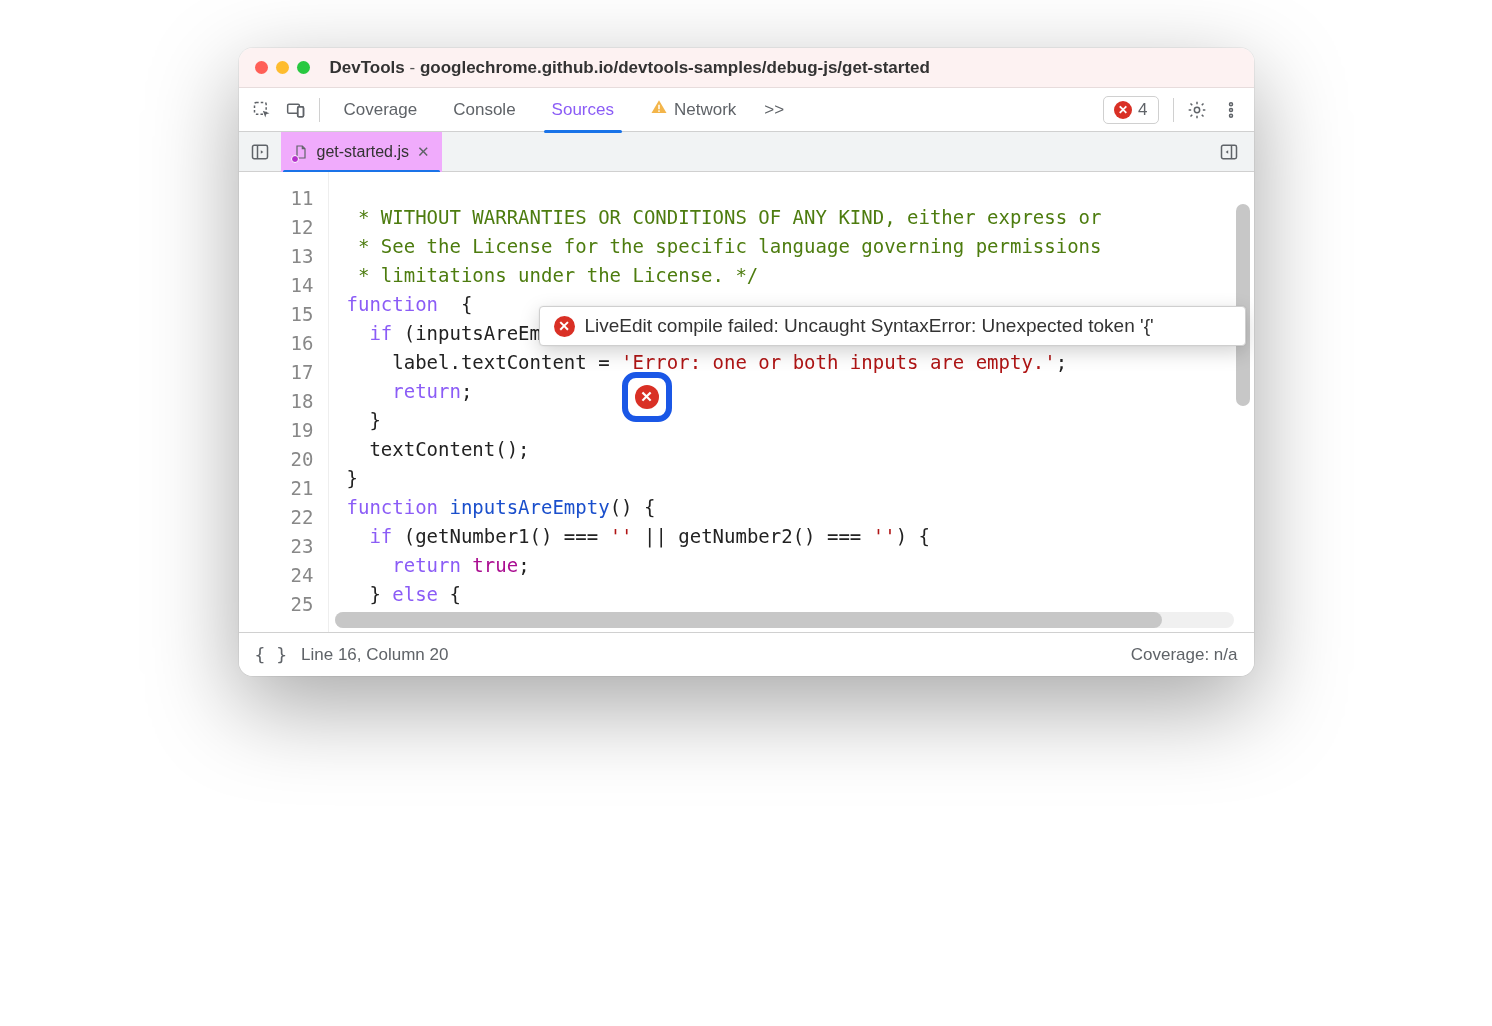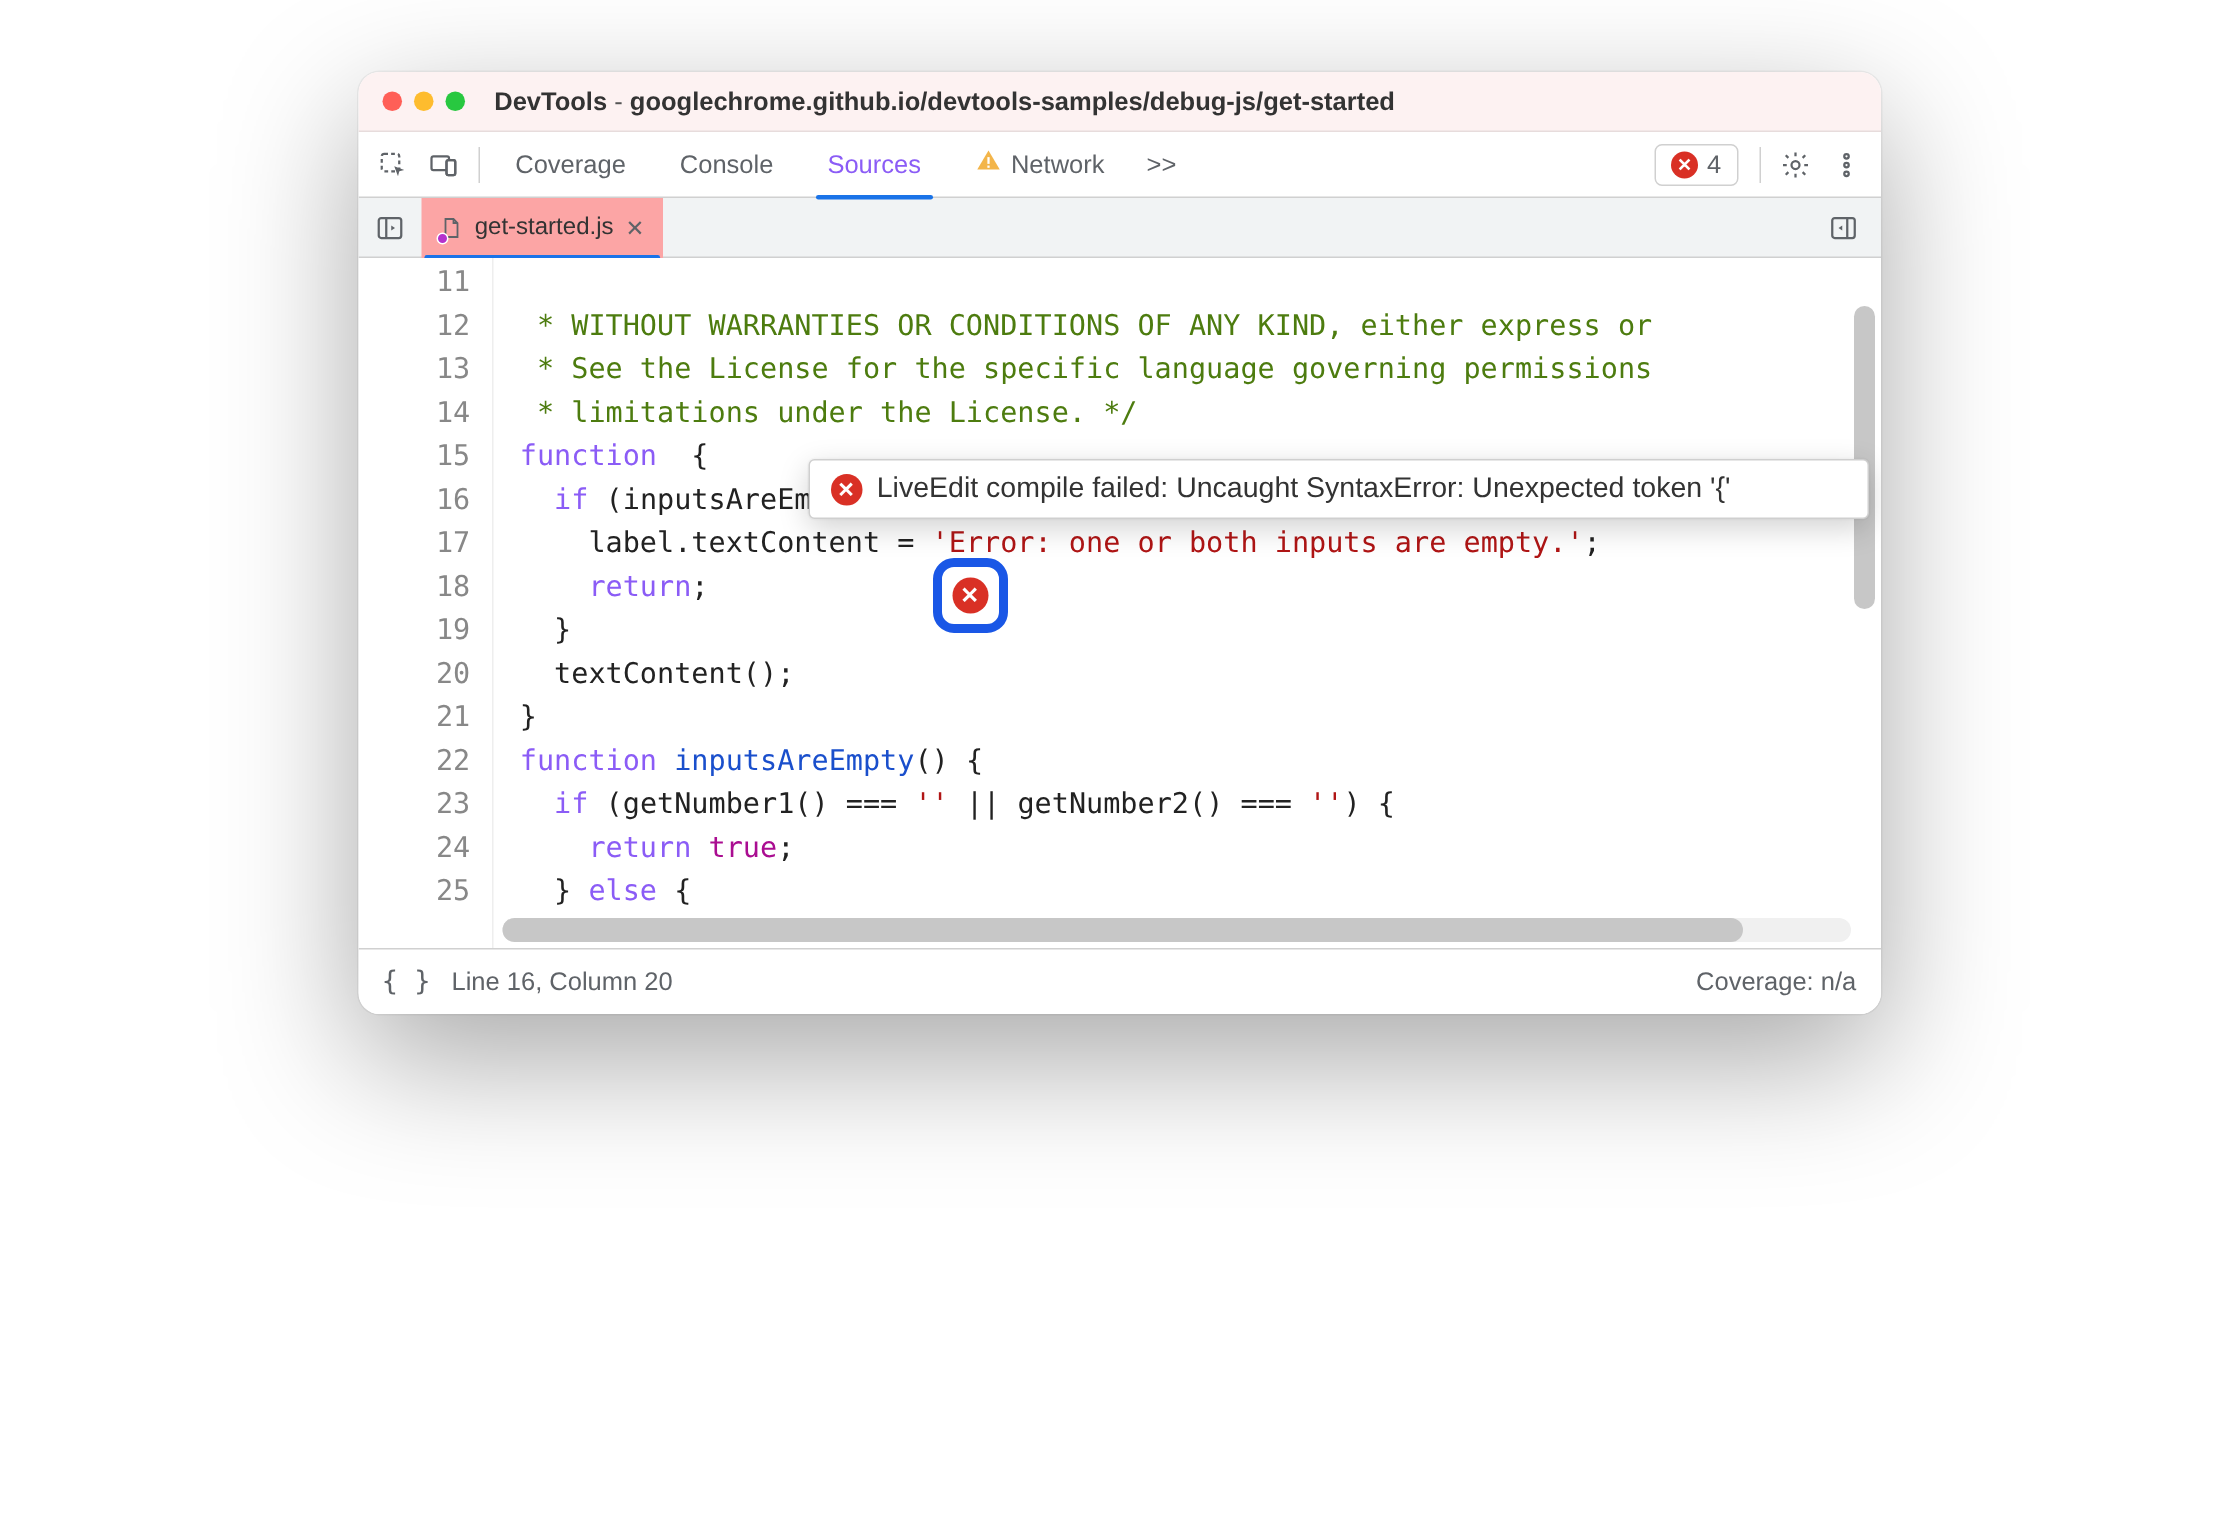--- a/index.html
+++ b/index.html
@@ -75,42 +75,42 @@
 
   .tabstrip {
     height:40px; background:#f1f3f4; border-bottom:1px solid #d0d0d0;
     display:flex; align-items:center; padding: 0 8px 0 4px; gap:4px;
   }
   .tabstrip .pane-btn {
     width:34px; height:30px; display:flex;align-items:center;justify-content:center; color:#5f6368; cursor:pointer;
   }
   .file-tab {
     height:40px; display:flex; align-items:center; gap:8px;
-    padding: 0 12px; background:#fca5a5; cursor:pointer;
+    padding: 0 12px; background:#f0abfc; cursor:pointer;
     position:relative; color:#333;
   }
   .file-tab.active::after{
     content:""; position:absolute; left:2px; right:2px; bottom:-1px; height:3px; background:#1a73e8; border-radius:2px;
   }
   .file-tab .close { color:#5f6368; font-size:15px; }
   .file-icon { position:relative; width:16px; height:18px; }
   .file-icon svg { width:16px; height:18px; }
   .file-icon .dot {
     position:absolute; left:-2px; bottom:-2px; width:8px;height:8px;border-radius:50%;
     background:#b532cc; border:1px solid #fff;
   }
   .tabstrip .spacer { flex:1; }
 
   .editor-wrap {
     position:relative; height: 460px; overflow:hidden; background:#fff;
   }
   .gutter {
     position:absolute; left:0; top:0; bottom:0; width:90px; text-align:right;
     color:#888; background:#fff; border-right:1px solid #eee;
-    font-family: Menlo, Consolas, monospace; font-size:19px; line-height:29px; padding-top:2px;
+    font-family: Menlo, Consolas, monospace; font-size:19px; line-height:29px; padding-top:12px;
   }
   .gutter div { padding-right: 14px; }
   .code {
     position:absolute; left:90px; right:14px; top:0; bottom:24px; overflow:hidden;
     font-family: Menlo, Consolas, monospace; font-size:19px; line-height:29px; padding: 2px 10px 0 18px;
     white-space: pre; color:#222;
   }
   .c-kw { color:#8b5cf6; }
   .c-fn { color:#1a4fcc; }
   .c-str { color:#b01515; }

